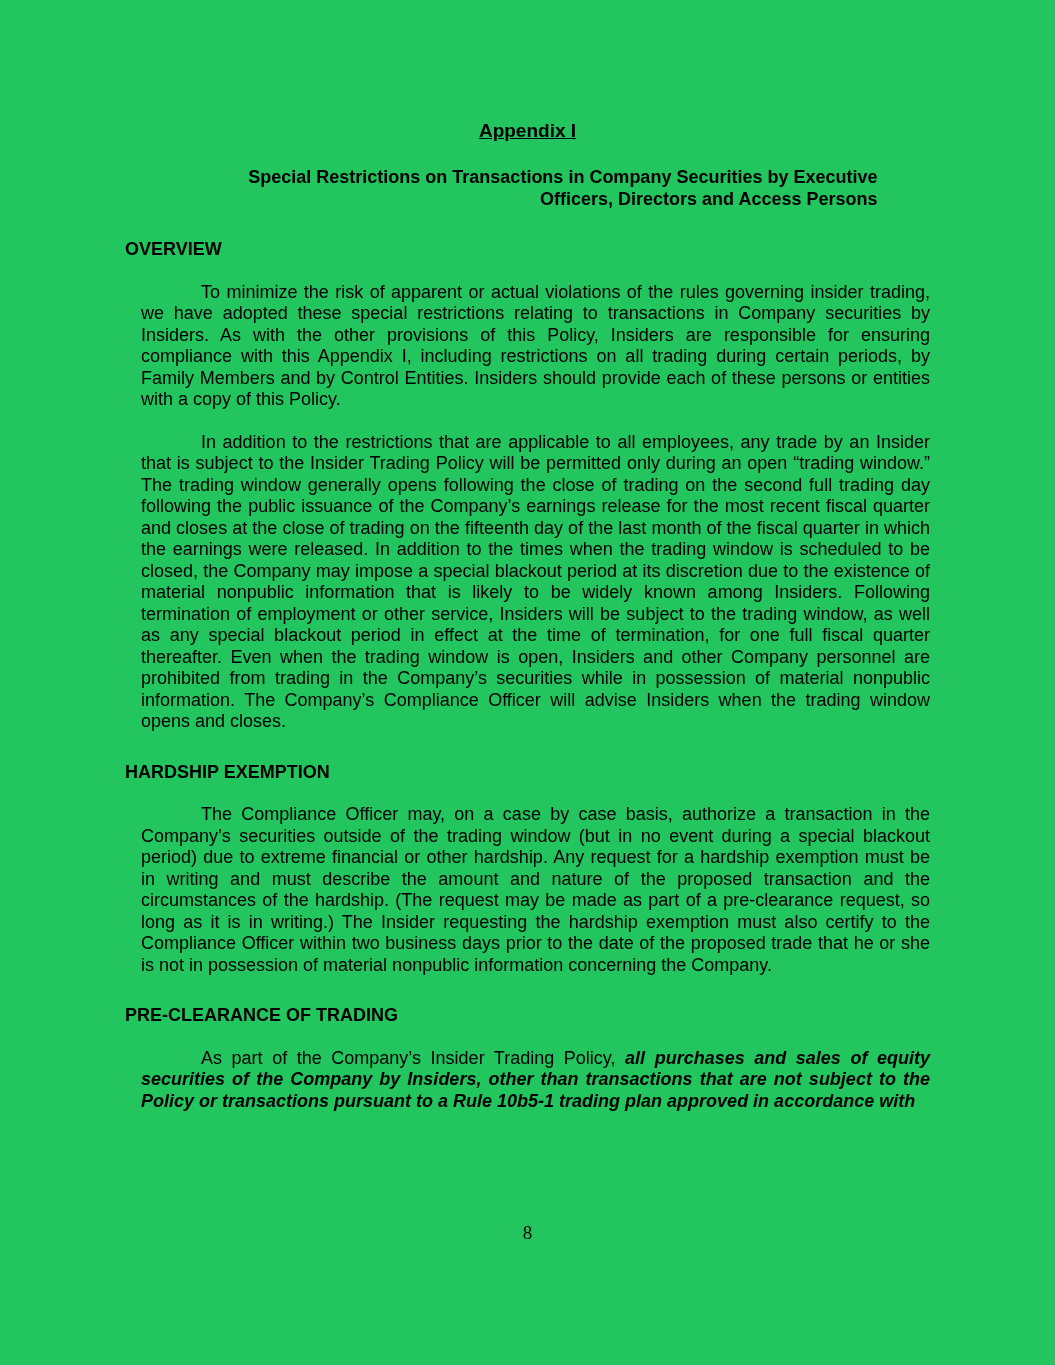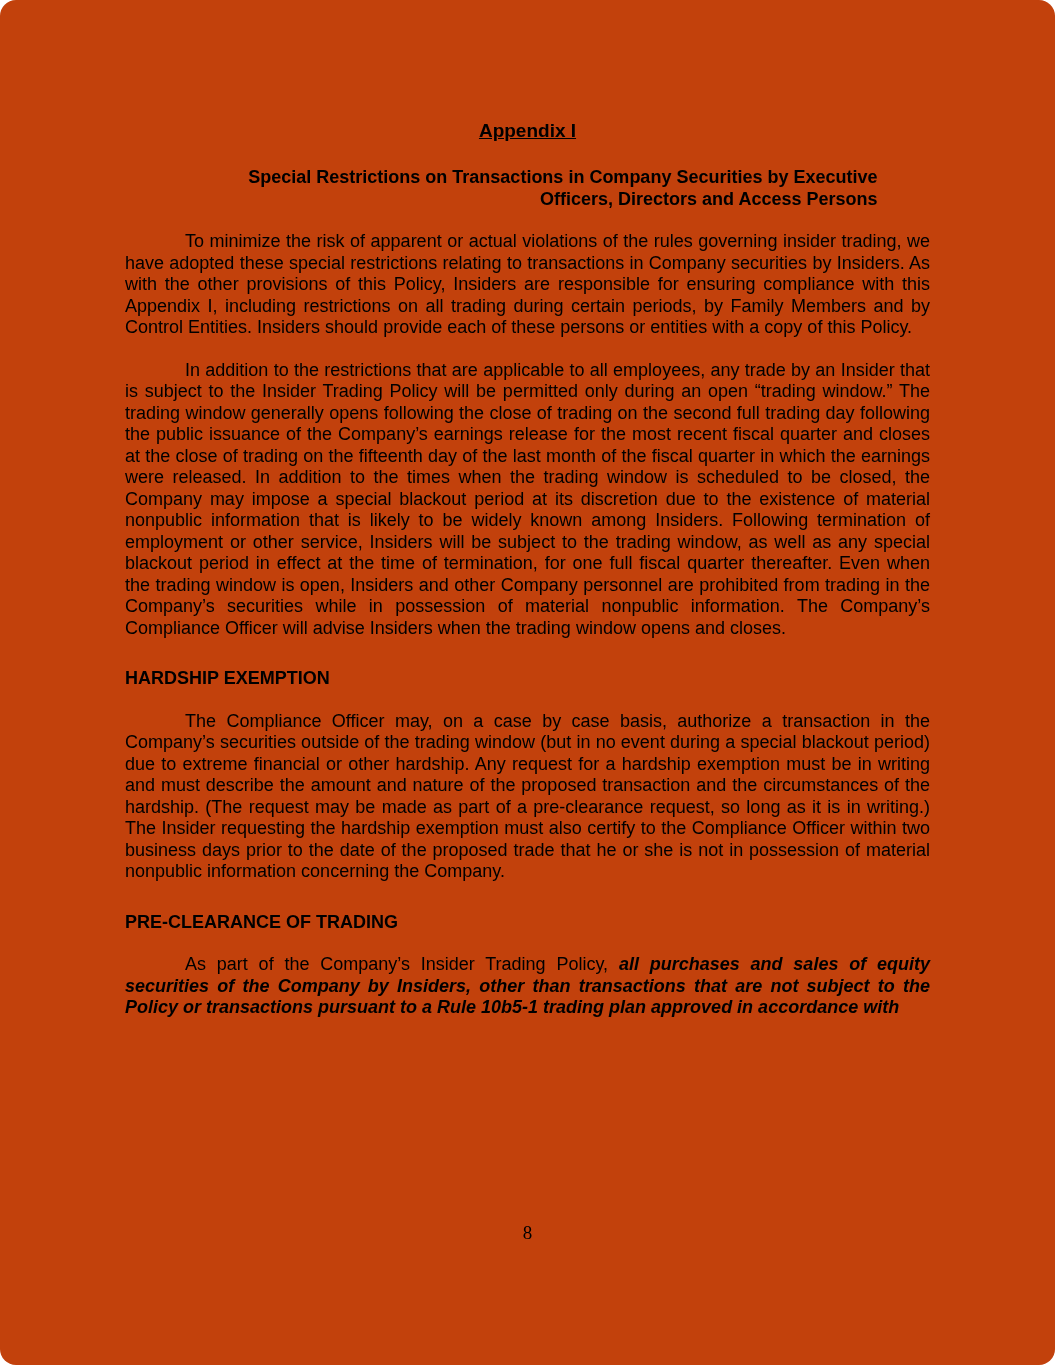--- a/index.html
+++ b/index.html
@@ -4,27 +4,26 @@
 <style>
   html, body {
     margin: 0;
     padding: 0;
     background: #ffffff;
   }
   .page {
     position: relative;
     width: 1055px;
     height: 1365px;
-    background: #c2410c;
+    background: #22c55e;
     font-family: "Liberation Sans", sans-serif;
     color: #000000;
     box-sizing: border-box;
     padding: 120px 125px 0 125px;
     overflow: hidden;
-    border-radius: 16px;
   }
   .doc-title {
     text-align: center;
     font-size: 19px;
     font-weight: bold;
     text-decoration: underline;
     line-height: 22px;
     margin: 0;
   }
   .doc-subtitle {
@@ -38,21 +37,21 @@
   .heading {
     font-size: 18px;
     font-weight: bold;
     line-height: 21.5px;
     margin: 29px 0 0 0;
     text-align: left;
   }
   .para {
     font-size: 18px;
     line-height: 21.5px;
-    margin: 21px 0 0 0;
+    margin: 21px 0 0 16px;
     text-align: justify;
     text-indent: 60px;
   }
   .para .bi {
     font-weight: bold;
     font-style: italic;
   }
   .page-number {
     position: absolute;
     left: 0;
@@ -64,20 +63,21 @@
     line-height: 22px;
   }
 </style>
 </head>
 <body>
 
 <div class="page">
   <div class="doc-title">Appendix I</div>
   <div class="doc-subtitle">Special Restrictions on Transactions in Company Securities by Executive Officers, Directors and Access Persons</div>
   <div class="doc-body">
+      <div class="heading">OVERVIEW</div>
       <p class="para"><span>To minimize the risk of apparent or actual violations of the rules governing insider trading, we have adopted these special restrictions relating to transactions in Company securities by Insiders.  As with the other provisions of this Policy, Insiders are responsible for ensuring compliance with this Appendix I, including restrictions on all trading during certain periods, by Family Members and by Control Entities.  Insiders should provide each of these persons or entities with a copy of this Policy.</span></p>
       <p class="para"><span>In addition to the restrictions that are applicable to all employees, any trade by an Insider that is subject to the Insider Trading Policy will be permitted only during an open “trading window.”  The trading window generally opens following the close of trading on the second full trading day following the public issuance of the Company’s earnings release for the most recent fiscal quarter and closes at the close of trading on the fifteenth day of the last month of the fiscal quarter in which the earnings were released.  In addition to the times when the trading window is scheduled to be closed, the Company may impose a special blackout period at its discretion due to the existence of material nonpublic information that is likely to be widely known among Insiders.  Following termination of employment or other service, Insiders will be subject to the trading window, as well as any special blackout period in effect at the time of termination, for one full fiscal quarter thereafter.  Even when the trading window is open, Insiders and other Company personnel are prohibited from trading in the Company’s securities while in possession of material nonpublic information.  The Company’s Compliance Officer will advise Insiders when the trading window opens and closes.</span></p>
       <div class="heading">HARDSHIP EXEMPTION</div>
       <p class="para"><span>The Compliance Officer may, on a case by case basis, authorize a transaction in the Company’s securities outside of the trading window (but in no event during a special blackout period) due to extreme financial or other hardship.  Any request for a hardship exemption must be in writing and must describe the amount and nature of the proposed transaction and the circumstances of the hardship.  (The request may be made as part of a pre-clearance request, so long as it is in writing.)  The Insider requesting the hardship exemption must also certify to the Compliance Officer within two business days prior to the date of the proposed trade that he or she is not in possession of material nonpublic information concerning the Company.</span></p>
       <div class="heading">PRE-CLEARANCE OF TRADING</div>
       <p class="para"><span>As part of the Company’s Insider Trading Policy, </span><span class="bi">all purchases and sales of equity securities of the Company by Insiders, other than transactions that are not subject to the Policy or transactions pursuant to a Rule 10b5-1 trading plan approved in accordance with</span></p>
     </div>
   <div class="page-number">8</div>
 </div>
 

